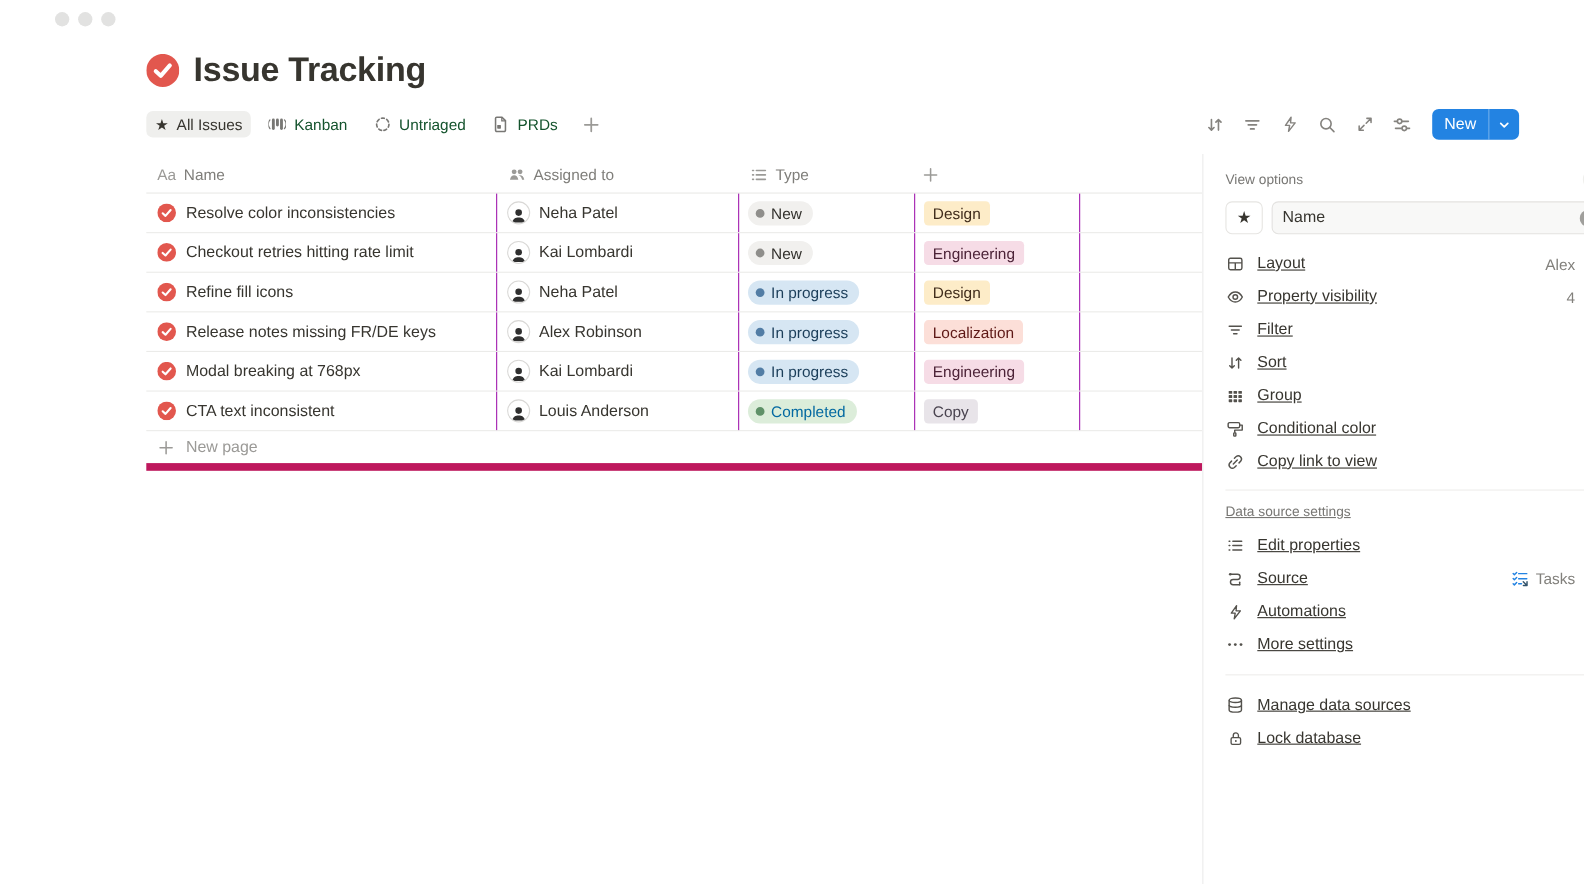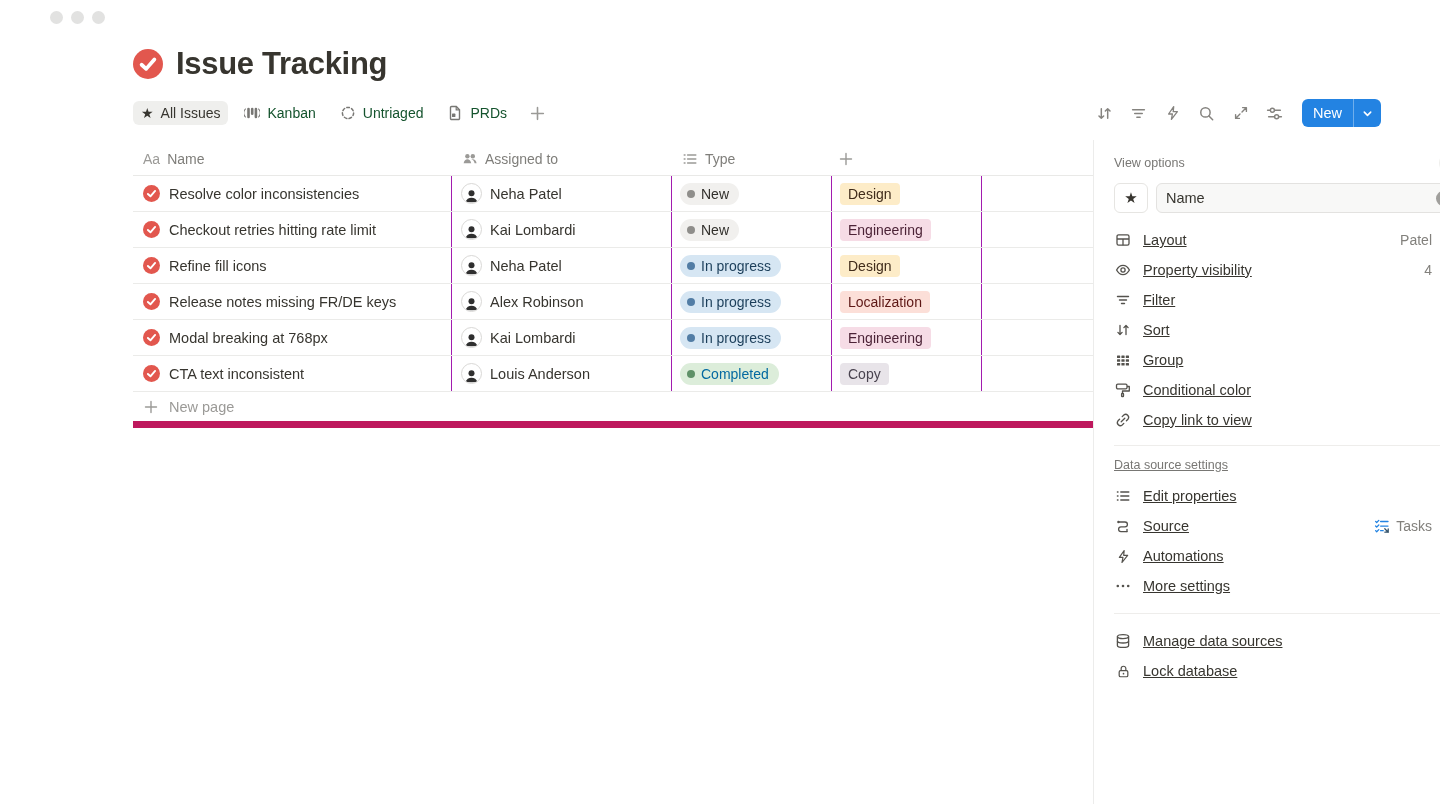--- a/index.html
+++ b/index.html
@@ -460,21 +460,21 @@
     </div>
 
     <div class="mrow">
       <span class="micon">
           <svg viewBox="0 0 16 16" width="16" height="16" fill="none" stroke="currentColor" stroke-width="1.3">
             <rect x="2" y="2.8" width="12" height="10.4" rx="1.6"></rect>
             <path d="M2 7 H14 M8 7 V13.2"></path>
           </svg>
         </span>
       <span class="mlabel">Layout</span>
-      <span class="mval">Patel</span>
+      <span class="mval">Alex</span>
       <span class="chev">
           <svg viewBox="0 0 12 12" width="11" height="11" fill="none" stroke="currentColor" stroke-width="1.6" stroke-linecap="round" stroke-linejoin="round">
             <path d="M4 2.5 L8 6 L4 9.5"></path>
           </svg>
         </span>
     </div>
 
     <div class="mrow">
       <span class="micon">
           <svg viewBox="0 0 16 16" width="16" height="16" fill="none" stroke="currentColor" stroke-width="1.3">

